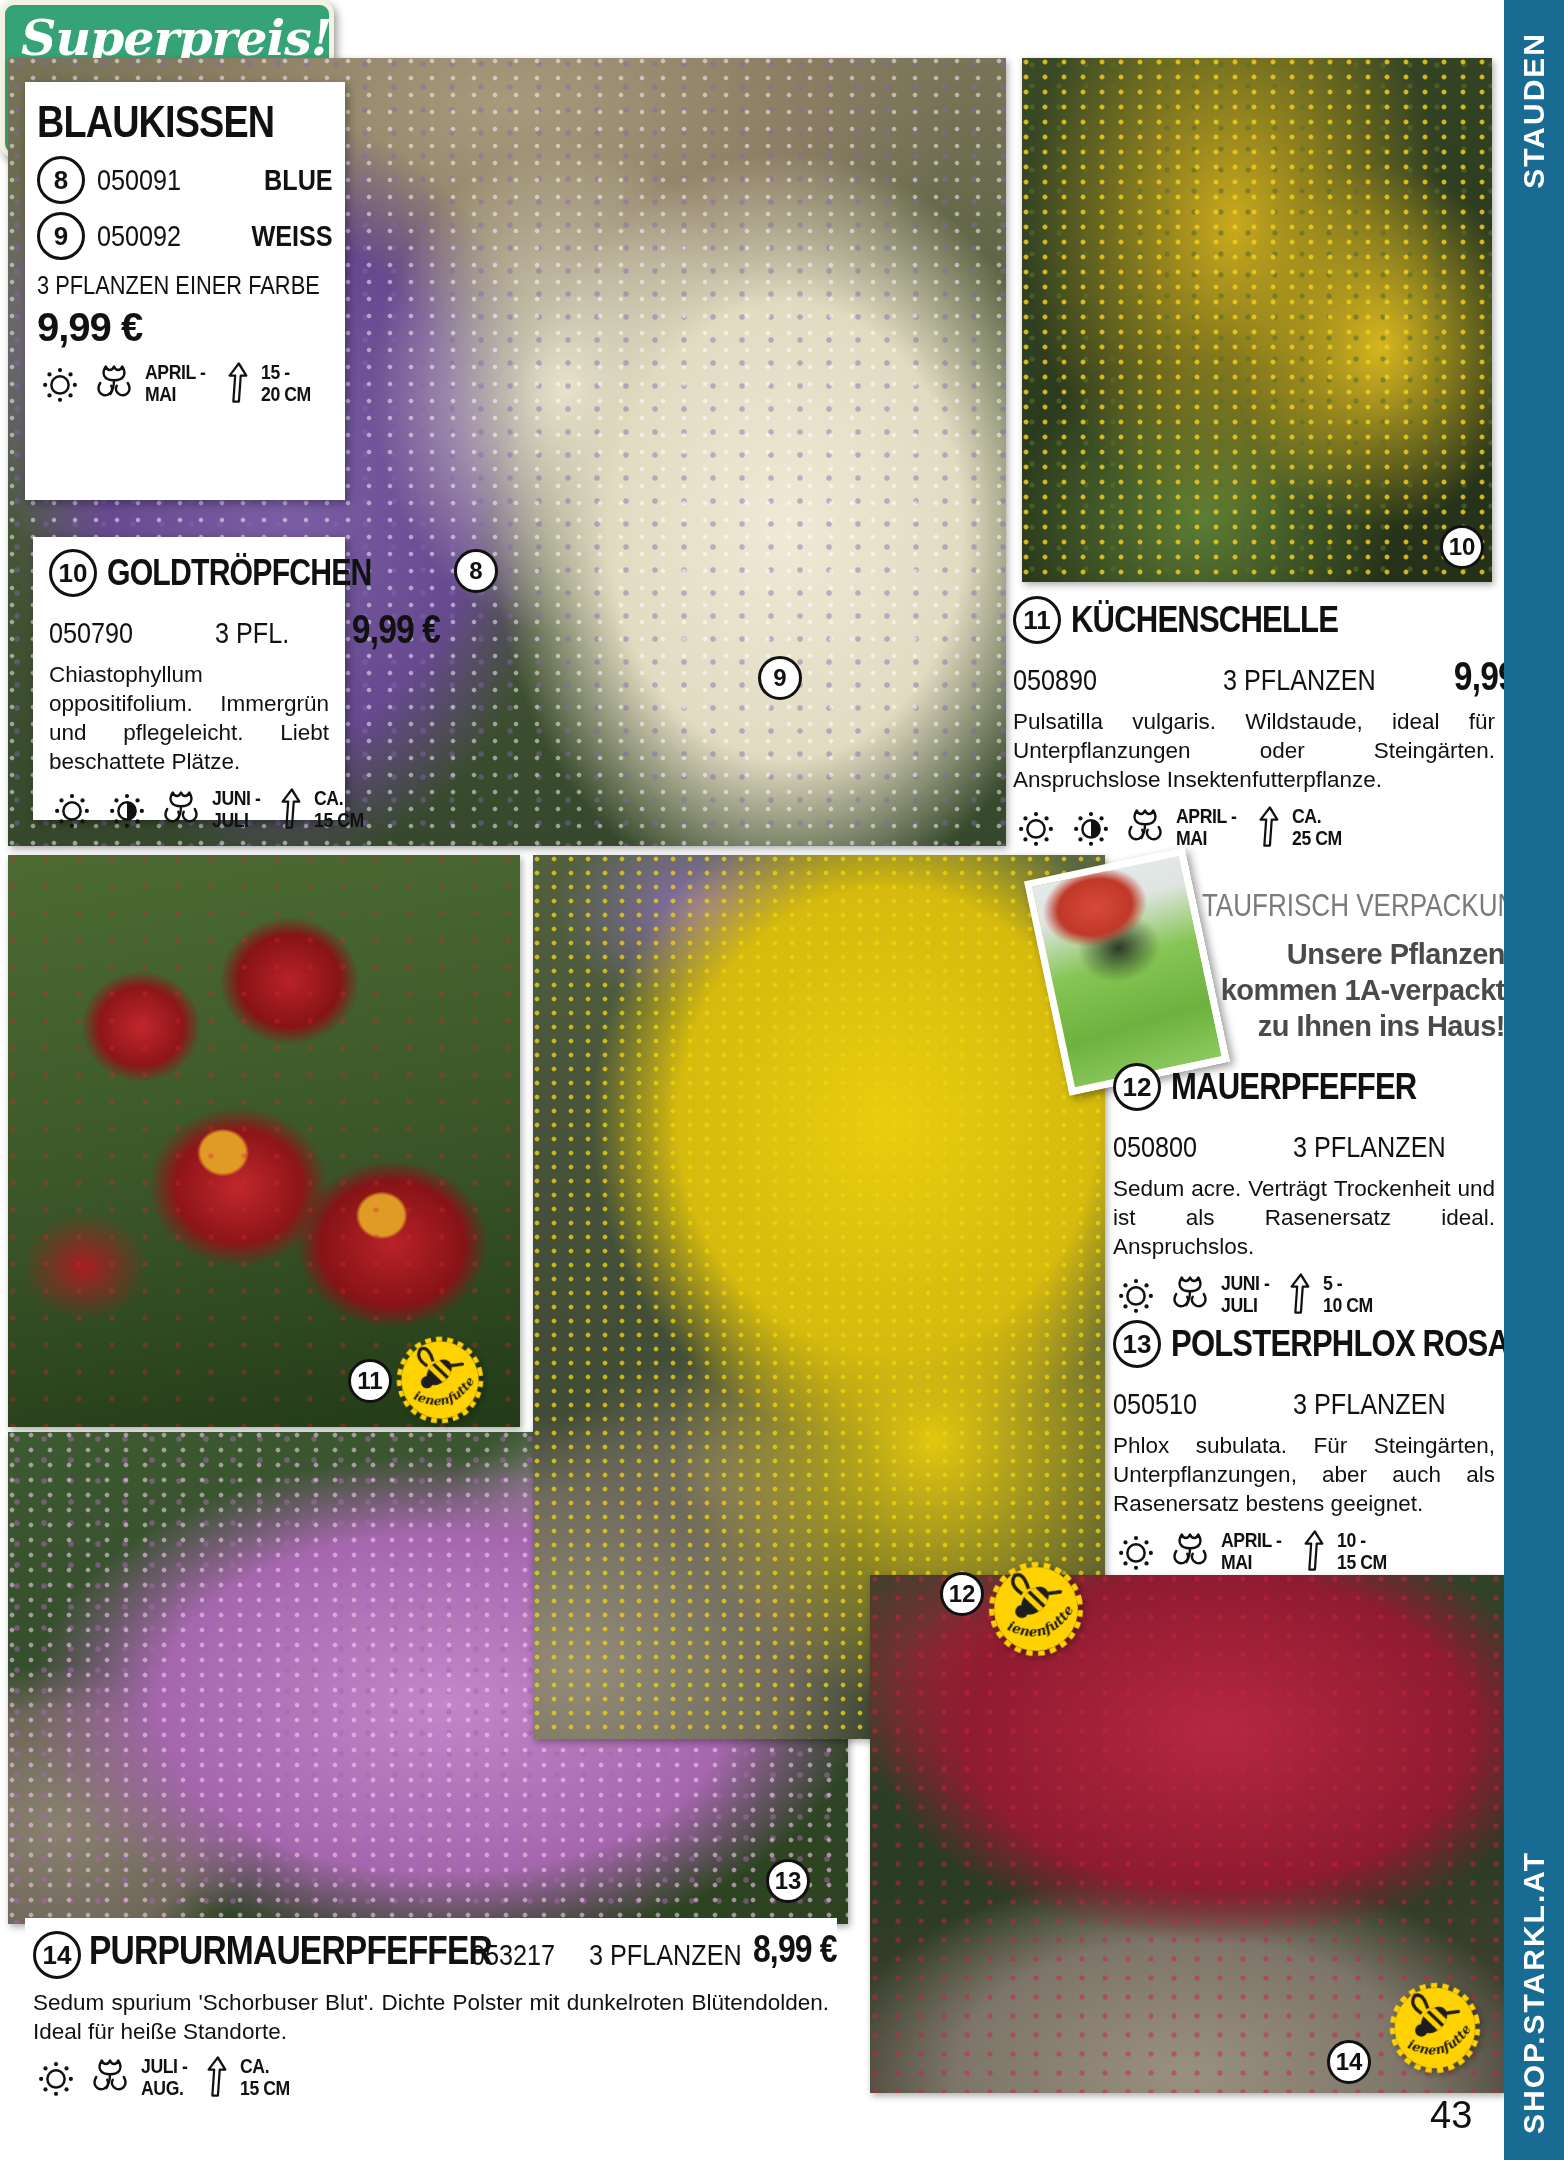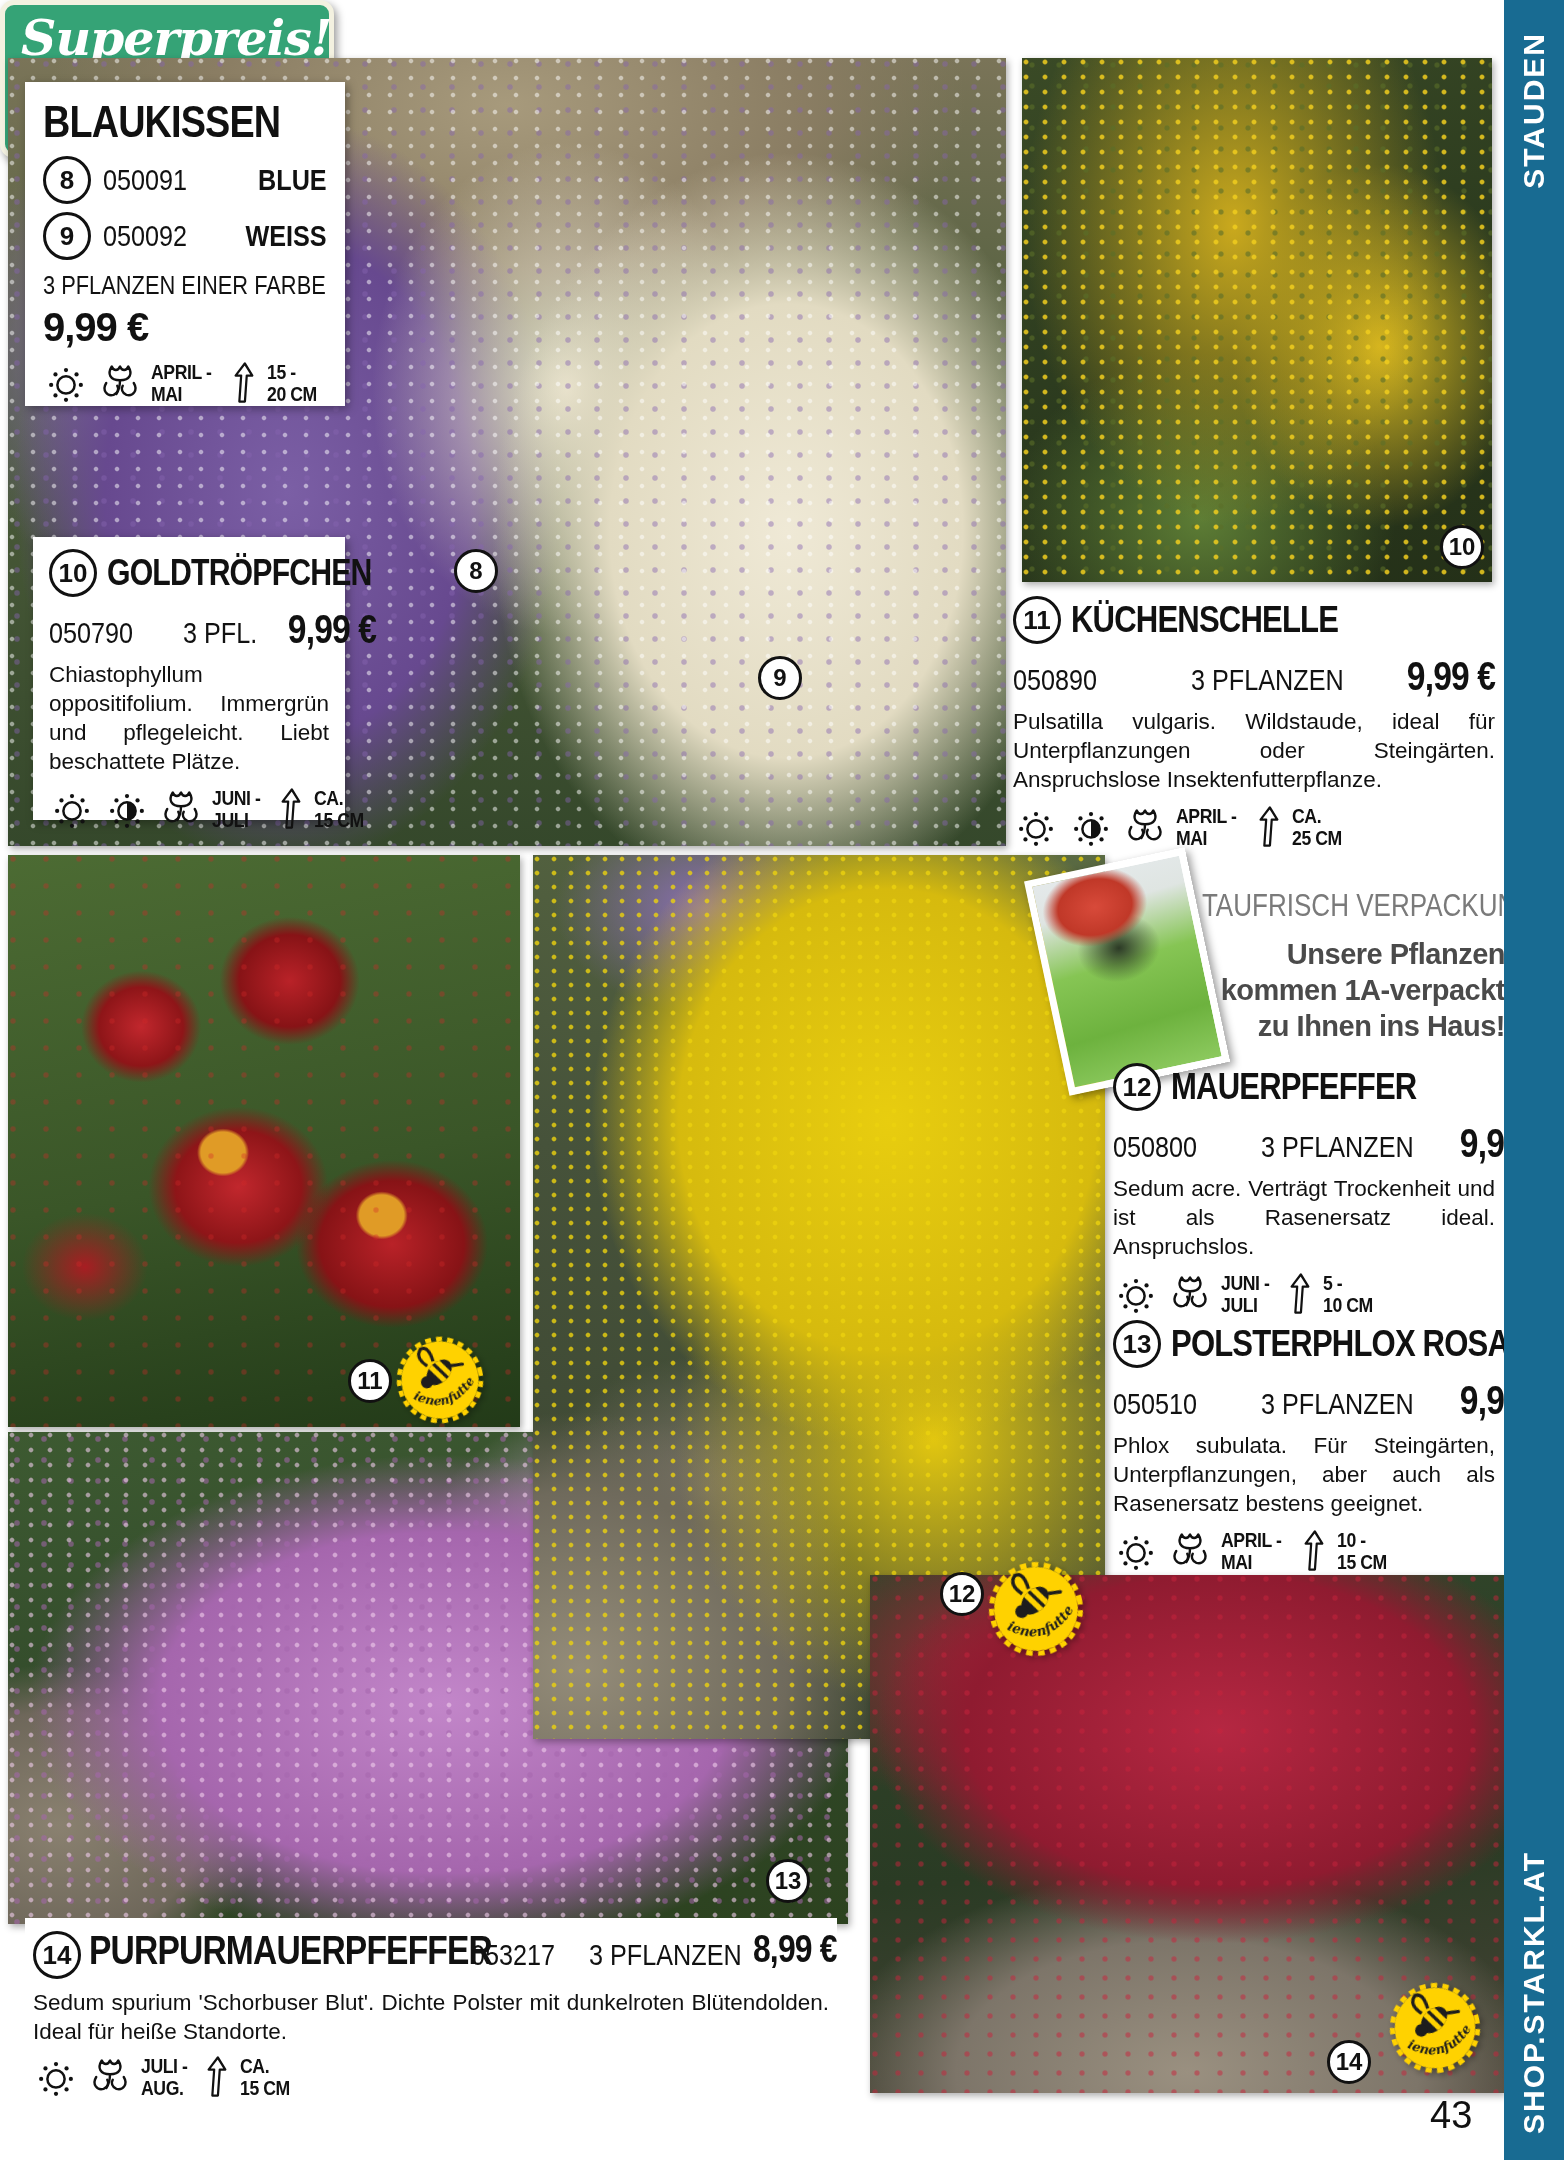--- a/index.html
+++ b/index.html
@@ -81,31 +81,31 @@
       linear-gradient(175deg,#e4e9ea 0%,#dfe5e2 18%,#86c554 45%,#6db23e 75%,#8cc95e 100%);}
 
   
   .box{position:absolute;background:#fff;z-index:4;box-shadow:3px 3px 9px rgba(0,0,0,.35);}
 
   .head{display:flex;align-items:center;gap:10px;}
   .cnum{flex:0 0 auto;width:42px;height:42px;border:3px solid #111;border-radius:50%;
         display:inline-flex;align-items:center;justify-content:center;
         font-weight:bold;font-size:26px;background:#fff;}
   .ptitle{font-weight:bold;font-size:38px;letter-spacing:-1px;white-space:nowrap;}
-  .crow{display:flex;align-items:baseline;margin-top:10px;}
+  .crow{display:flex;align-items:baseline;margin-top:10px;gap:32px;}
   .code{font-size:30px;}
   .qty{font-size:30px;margin-left:48px;}
   .price{font-weight:bold;font-size:40px;margin-left:auto;letter-spacing:-1px;}
   .desc{font-size:22.5px;line-height:29px;text-align:justify;margin:8px 0 0 0;}
   .irow{display:flex;align-items:center;gap:9px;margin-top:10px;}
   .ilabel{font-weight:bold;font-size:21px;line-height:22px;letter-spacing:-.5px;}
   .ic{flex:0 0 auto;}
 
   
-  .card-blau{left:25px;top:82px;width:320px;height:324px;padding:14px 18px;box-sizing:border-box;}
+  .card-blau{left:25px;top:82px;width:320px;height:418px;padding:14px 12px;box-sizing:border-box;}
   .card-blau .ptitle{font-size:45px;}
   .vrow{display:flex;align-items:center;margin-top:8px;}
   .vrow .code{margin-left:12px;}
   .vcolor{margin-left:auto;font-weight:bold;font-size:30px;}
   .qtyline{font-size:26px;margin-top:10px;}
   .bigprice{font-weight:bold;font-size:40px;margin-top:4px;letter-spacing:-1px;}
 
   .card-gold{left:33px;top:537px;width:312px;height:283px;padding:12px 16px;box-sizing:border-box;}
   .card-gold .ptitle{font-size:36px;}
   .card-gold .qty{margin-left:34px;}

